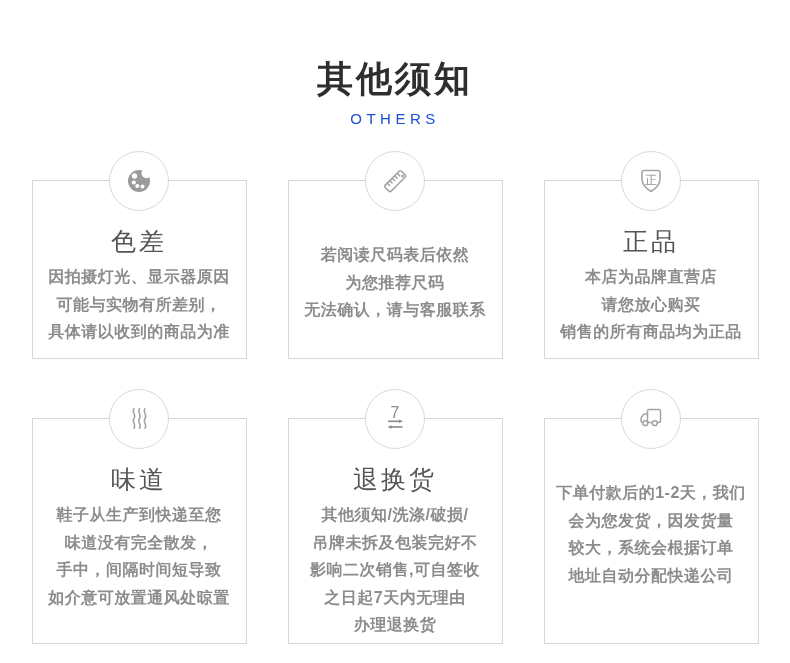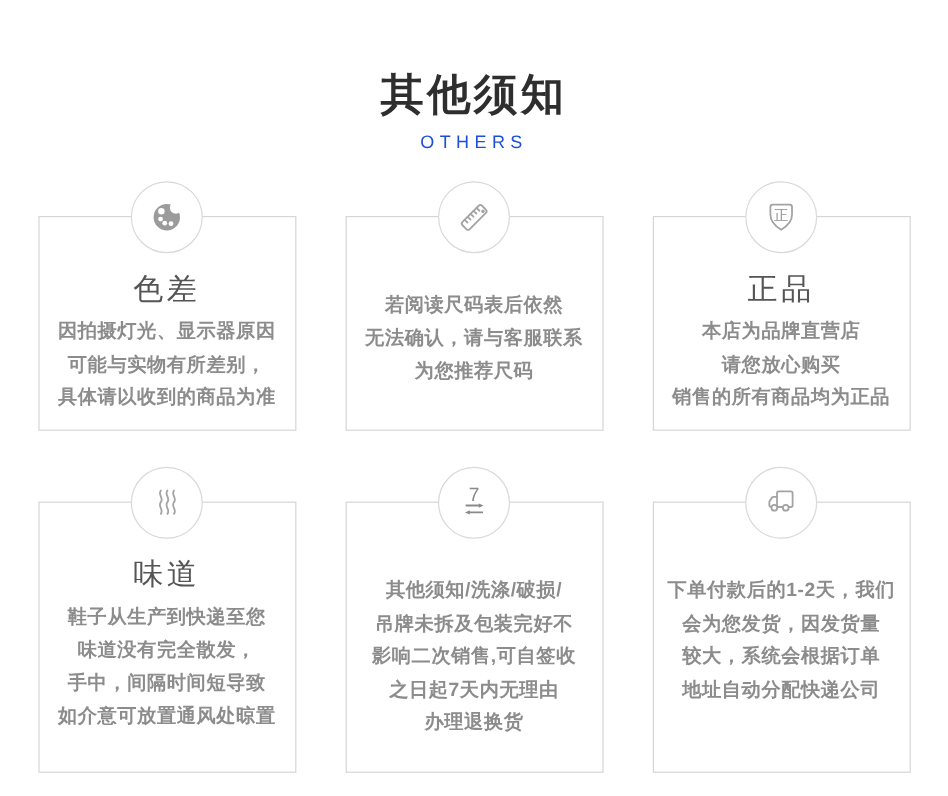--- a/index.html
+++ b/index.html
@@ -91,22 +91,22 @@
         <svg width="32" height="32" viewBox="0 0 32 32">
           <g transform="rotate(-45 16 16)" class="icon-stroke">
             <rect x="4.5" y="12" width="23" height="8.5" rx="2"></rect>
             <path d="M9 12 v3.4 M12.5 12 v3.4 M16 12 v3.4 M19.5 12 v3.4 M23 12 v3.4"></path>
             <circle cx="24.8" cy="17.8" r="0.7"></circle>
           </g>
         </svg>
       </div>
       <div class="card-body">
         <p class="card-line">若阅读尺码表后依然</p>
+        <p class="card-line">为您推荐尺码</p>
         <p class="card-line">无法确认，请与客服联系</p>
-        <p class="card-line">为您推荐尺码</p>
       </div>
     </section>
 
     <section class="card">
       <div class="badge">
         <svg width="32" height="32" viewBox="0 0 32 32">
           <path class="icon-stroke" d="M7 7.5 Q7 5.5 9 5.5 H23 Q25 5.5 25 7.5 V14 Q25 21 16 26.5 Q7 21 7 14 Z"></path>
           <text class="icon-glyph" x="16" y="18.6" text-anchor="middle" font-size="12" fill="#8f8f8f">正</text>
         </svg>
       </div>
@@ -144,20 +144,21 @@
     <section class="card">
       <div class="badge">
         <svg width="32" height="32" viewBox="0 0 32 32">
           <text class="icon-glyph" x="16" y="14.5" text-anchor="middle" font-size="16" fill="#8a8a8a">7</text>
           <path d="M9 18.3 H21" stroke="#8a8a8a" stroke-width="1.6" fill="none"></path>
           <polygon points="24,18.3 20,16.5 20,20.1" fill="#8a8a8a"></polygon>
           <path d="M23.5 24 H11.5" stroke="#8a8a8a" stroke-width="1.6" fill="none"></path>
           <polygon points="8.5,24 12.5,22.2 12.5,25.8" fill="#8a8a8a"></polygon>
         </svg>
       </div>
+      <h2 class="card-title">退换货</h2>
       <div class="card-body">
         <p class="card-line">其他须知/洗涤/破损/</p>
         <p class="card-line">吊牌未拆及包装完好不</p>
         <p class="card-line">影响二次销售,可自签收</p>
         <p class="card-line">之日起7天内无理由</p>
         <p class="card-line">办理退换货</p>
       </div>
     </section>
 
     <section class="card">

